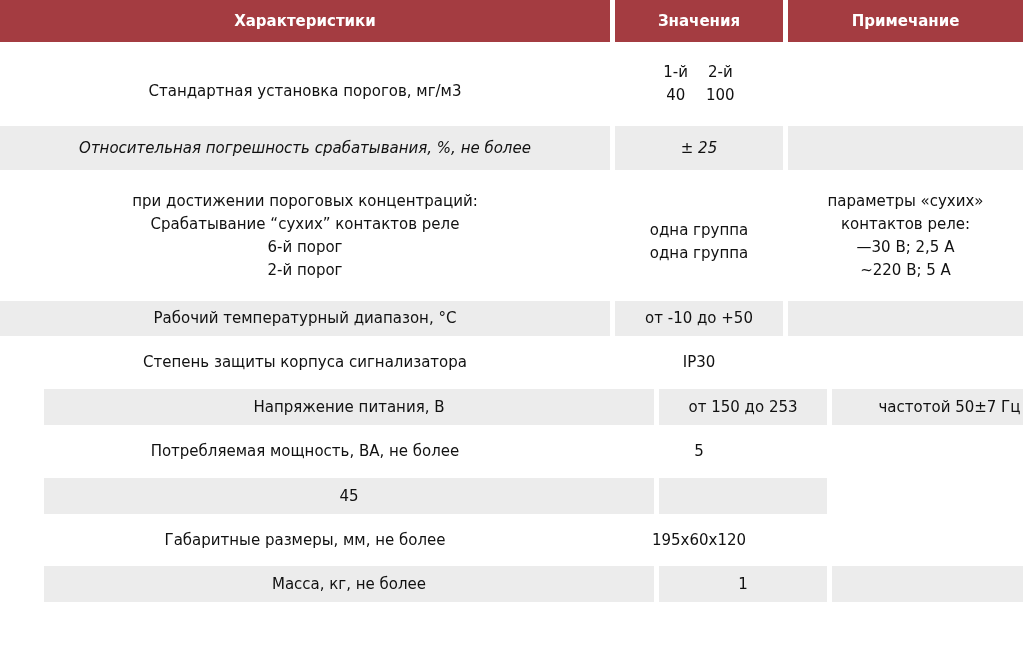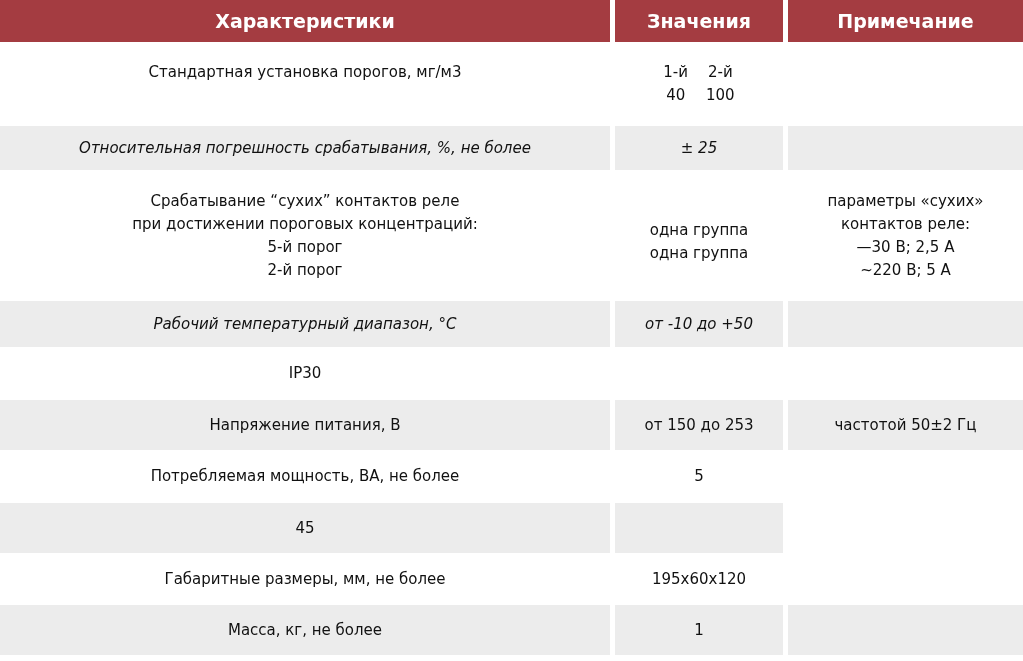--- a/index.html
+++ b/index.html
@@ -26,34 +26,34 @@
     justify-content: center;
     align-items: center;
     text-align: center;
   }
   
   .row.head { height: 42px; }
   .row.head .cell {
     background: var(--header-bg, #a43c41);
     color: var(--header-text, #ffffff);
     font-weight: bold;
-    font-size: 19px;
+    font-size: 15px;
   }
   
   .row.alt .cell { background: var(--row-alt-bg, #ececec); }
   
   .h84  { height: 84px; }
   .h44  { height: 44px; font-style: italic; }
   .h131 { height: 131px; }
-  .h46  { height: 46px; font-style: italic; }
+  .h46  { height: 35px; }
   .h53  { height: 53px; }
-  .h50  { height: 50px; }
+  .h50  { height: 36px; margin-left: 44px; }
   .h52  { height: 52px; }
   
-  .cell.top-align { justify-content: flex-start; padding-top: 19px; box-sizing: border-box; }
+  .cell.top-align { justify-content: flex-start; padding-top: 19px; box-sizing: border-box; margin-top: 19px; }
   .cell.bottom-align { justify-content: flex-end; padding-bottom: 36px; box-sizing: border-box; }
   
   .th-pair { display: flex; gap: 18px; }
   .th-col { display: flex; flex-direction: column; align-items: center; }
   .bottom-strip { height: 6px; background: #ffffff; }
 </style>
 </head>
 <body>
 
 <div class="spec-table">
@@ -94,23 +94,23 @@
       <div>Относительная погрешность срабатывания, %, не более</div>
     </div>
     <div class="cell">
       <div>± 25</div>
     </div>
     <div class="cell"></div>
   </div>
 
   <div class="row h131">
     <div class="cell">
+      <div>при достижении пороговых концентраций:</div>
       <div>Срабатывание “сухих” контактов реле</div>
-      <div>при достижении пороговых концентраций:</div>
-      <div>5-й порог</div>
+      <div>6-й порог</div>
       <div>2-й порог</div>
     </div>
     <div class="cell bottom-align">
       <div>одна группа</div>
       <div>одна группа</div>
     </div>
     <div class="cell">
       <div>параметры «сухих»</div>
       <div>контактов реле:</div>
       <div>—30 В; 2,5 А</div>
@@ -123,34 +123,37 @@
       <div>Рабочий температурный диапазон, °С</div>
     </div>
     <div class="cell">
       <div>от -10 до +50</div>
     </div>
     <div class="cell"></div>
   </div>
 
   <div class="row h53">
     <div class="cell">
+      <div>Степень защиты корпуса сигнализатора</div>
+    </div>
+    <div class="cell">
       <div>IP30</div>
     </div>
     <div class="cell"></div>
   </div>
 
   <div class="row alt h50">
     <div class="cell">
       <div>Напряжение питания, В</div>
     </div>
     <div class="cell">
       <div>от 150 до 253</div>
     </div>
     <div class="cell">
-      <div>частотой 50±2 Гц</div>
+      <div>частотой 50±7 Гц</div>
     </div>
   </div>
 
   <div class="row h53">
     <div class="cell">
       <div>Потребляемая мощность, ВА, не более</div>
     </div>
     <div class="cell">
       <div>5</div>
     </div>

